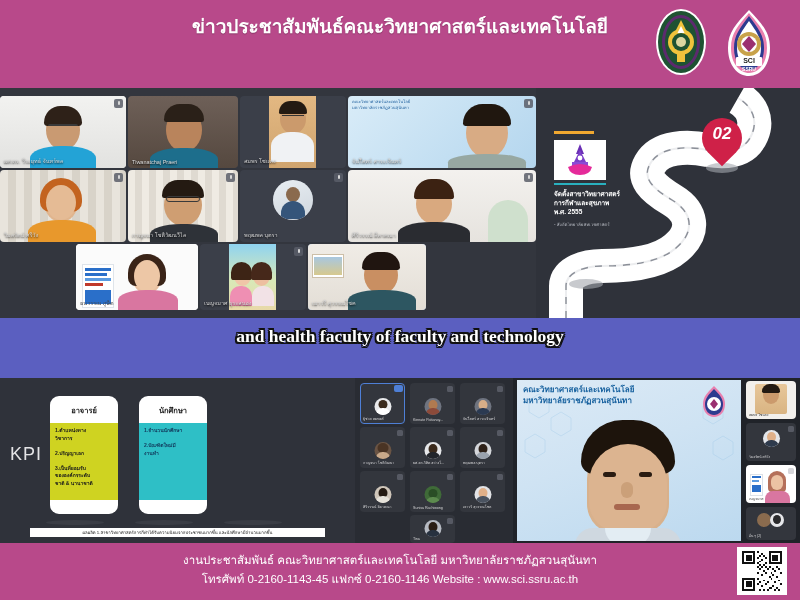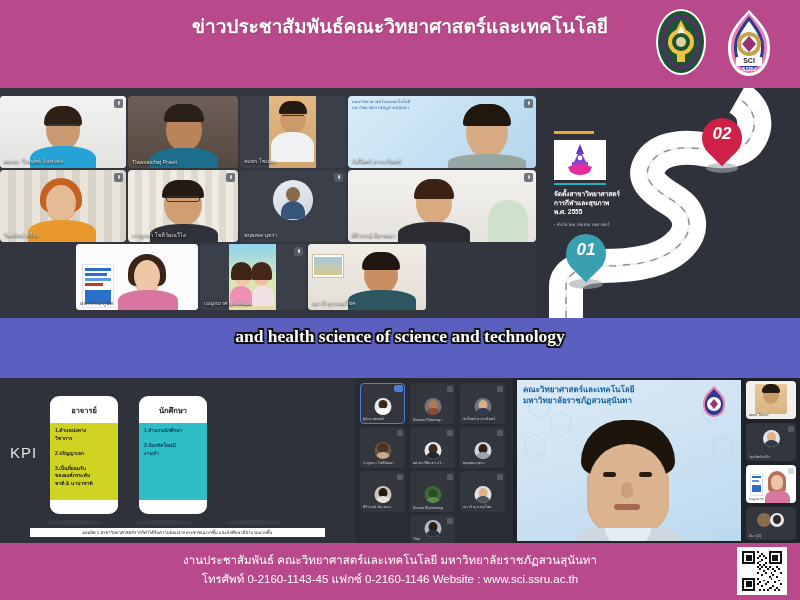--- a/index.html
+++ b/index.html
@@ -127,21 +127,21 @@
   #bottom-wrap {
     position:absolute; left:0; top:378px; width:800px; height:165px;
     background:#2a2d35;
   }
   
   #kpi-slide {
     position:absolute; left:0; top:0; width:355px; height:165px;
     background:#2f323a;
   }
   #kpi-label {
-    position:absolute; left:10px; top:66px; font-size:15px; color:#e4e4e6;
+    position:absolute; left:10px; top:66px; font-size:18px; color:#e4e4e6;
     letter-spacing:1px;
   }
   .kpi-card {
     position:absolute; top:18px; width:68px; height:118px;
     background:#ffffff; border-radius:9px; overflow:hidden;
   }
   .kpi-head {
     height:27px; display:flex; align-items:center; justify-content:center;
     font-size:7.5px; font-weight:bold; color:#1b1b1b;
   }
@@ -418,34 +418,30 @@
         <path d="M14 27 q12 -6 24 0 q-2 8 -12 8 q-10 0 -12 -8 z" fill="#e52a9a"></path>
         <circle cx="26" cy="18" r="2.4" fill="#ffffff"></circle>
       </svg>
     </div>
     <div id="roadmap-emblem-divider"></div>
     <div id="roadmap-sub" style="white-space:pre-line;">จัดตั้งสาขาวิทยาศาสตร์
 การกีฬาและสุขภาพ
 พ.ศ. 2555</div>
     <div id="roadmap-note">- สังกัดวิทยาลัยสหเวชศาสตร์</div>
 
-    <div class="pin" style="left:30px;top:146px;">
-      <div class="pin-body" style="background:#3a9fae;"></div>
-      <div class="pin-num">01</div>
-    </div>
     <div class="pin" style="left:166px;top:30px;">
       <div class="pin-body" style="background:#cf2148;"></div>
       <div class="pin-num">02</div>
     </div>
   </div>
 </div>
 
 <div id="caption-band">
   <div id="caption-text">
-    <div>and health science of science and technology</div>
+    <div>and health faculty of faculty and technology</div>
   </div>
 </div>
 
 <div id="bottom-wrap">
 
   <div id="kpi-slide">
     <div id="kpi-label">KPI</div>
 
     <div class="kpi-ellipse" style="left:46px;width:58px;"></div>
     <div class="kpi-ellipse" style="left:135px;width:58px;"></div>

